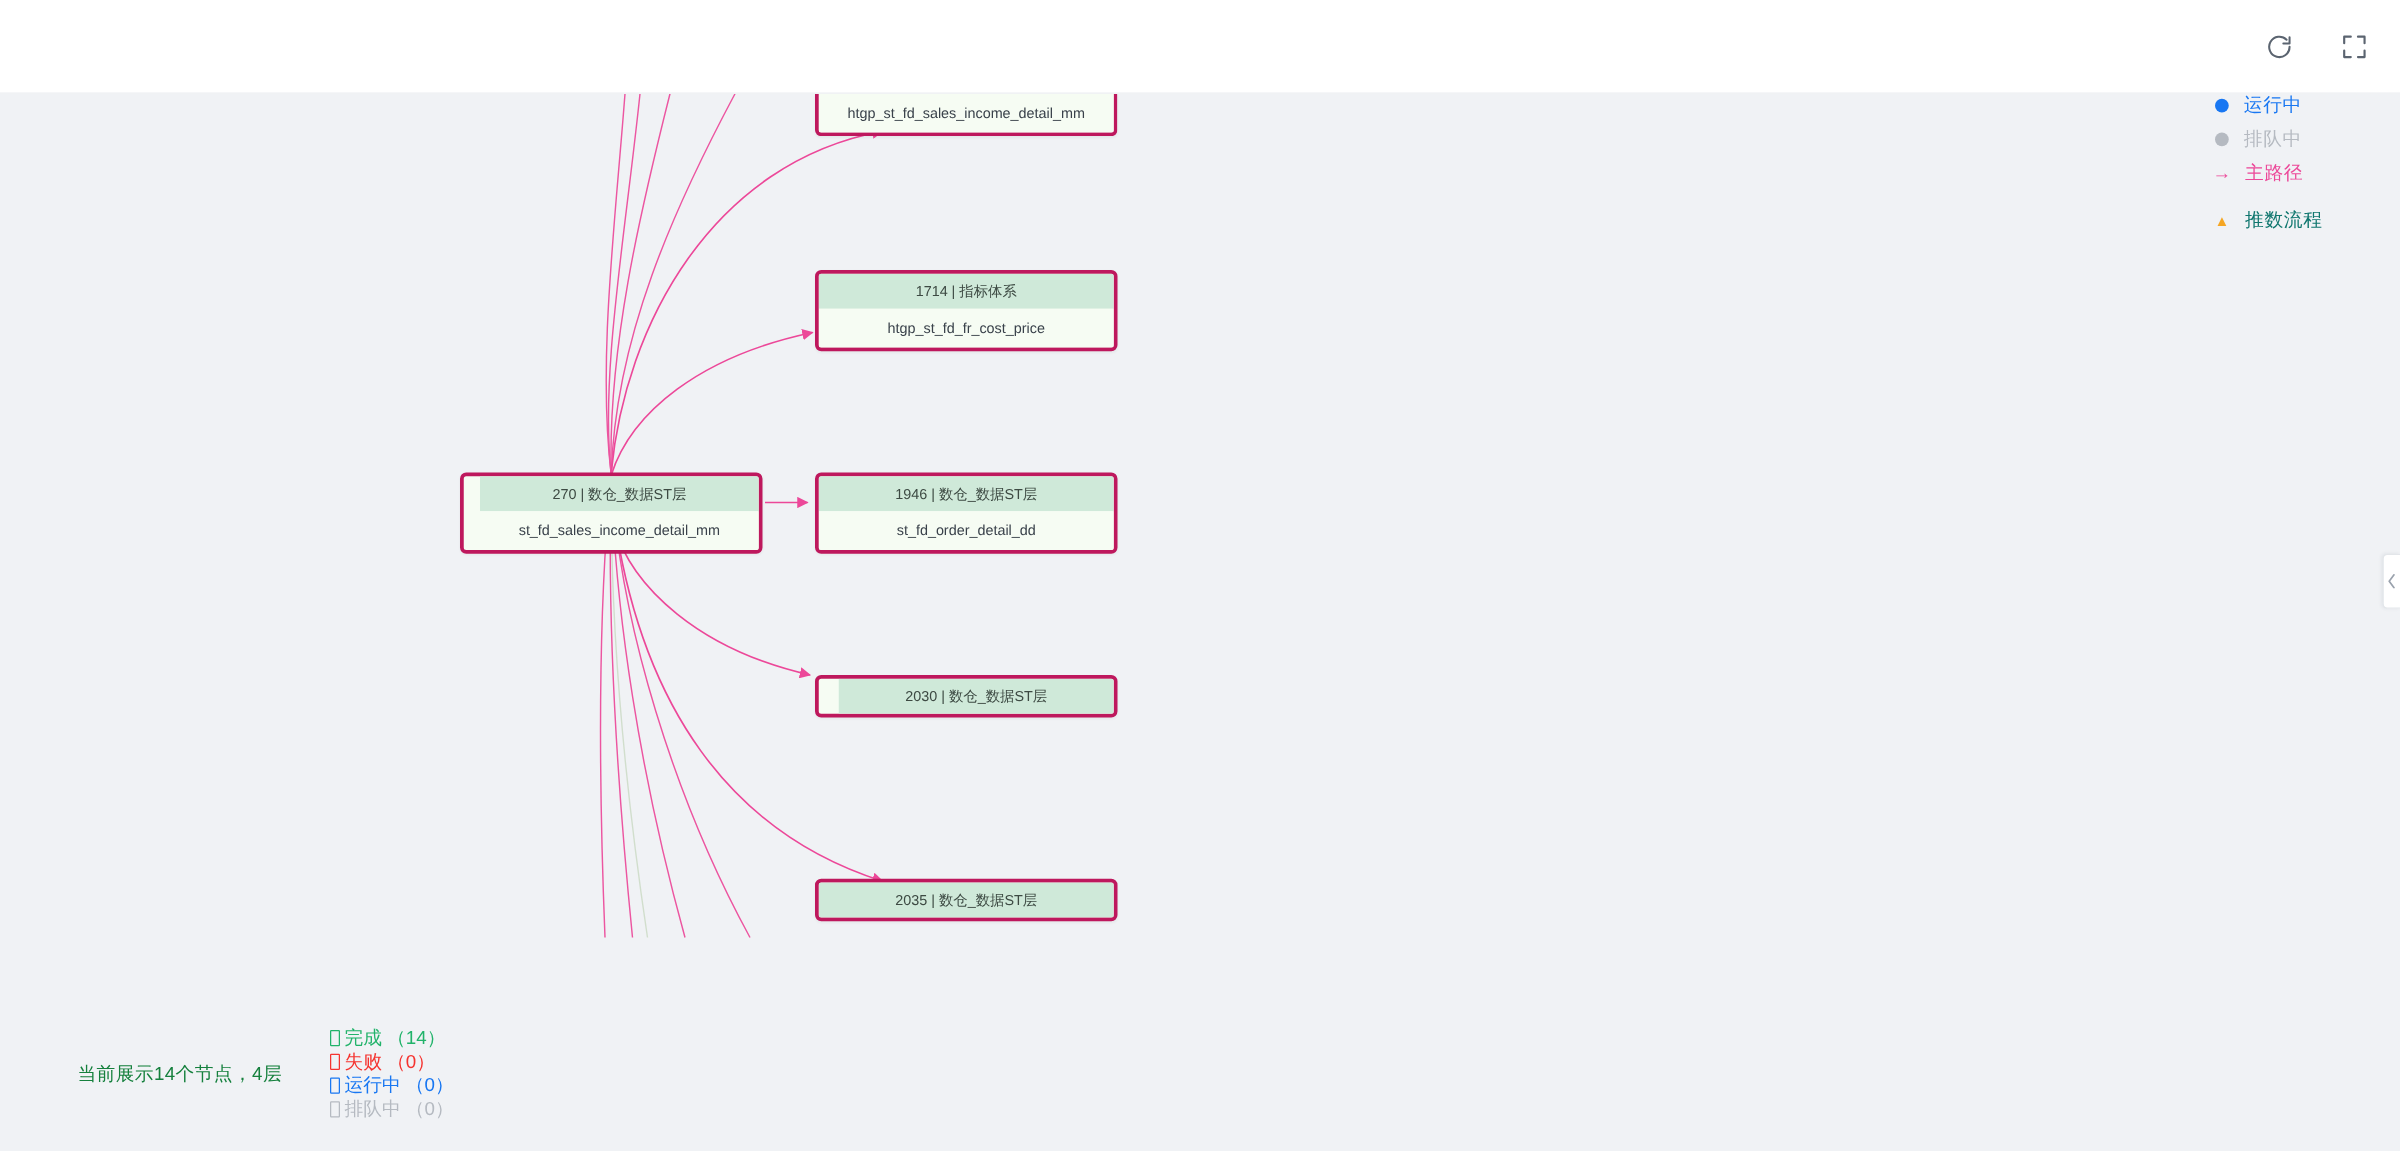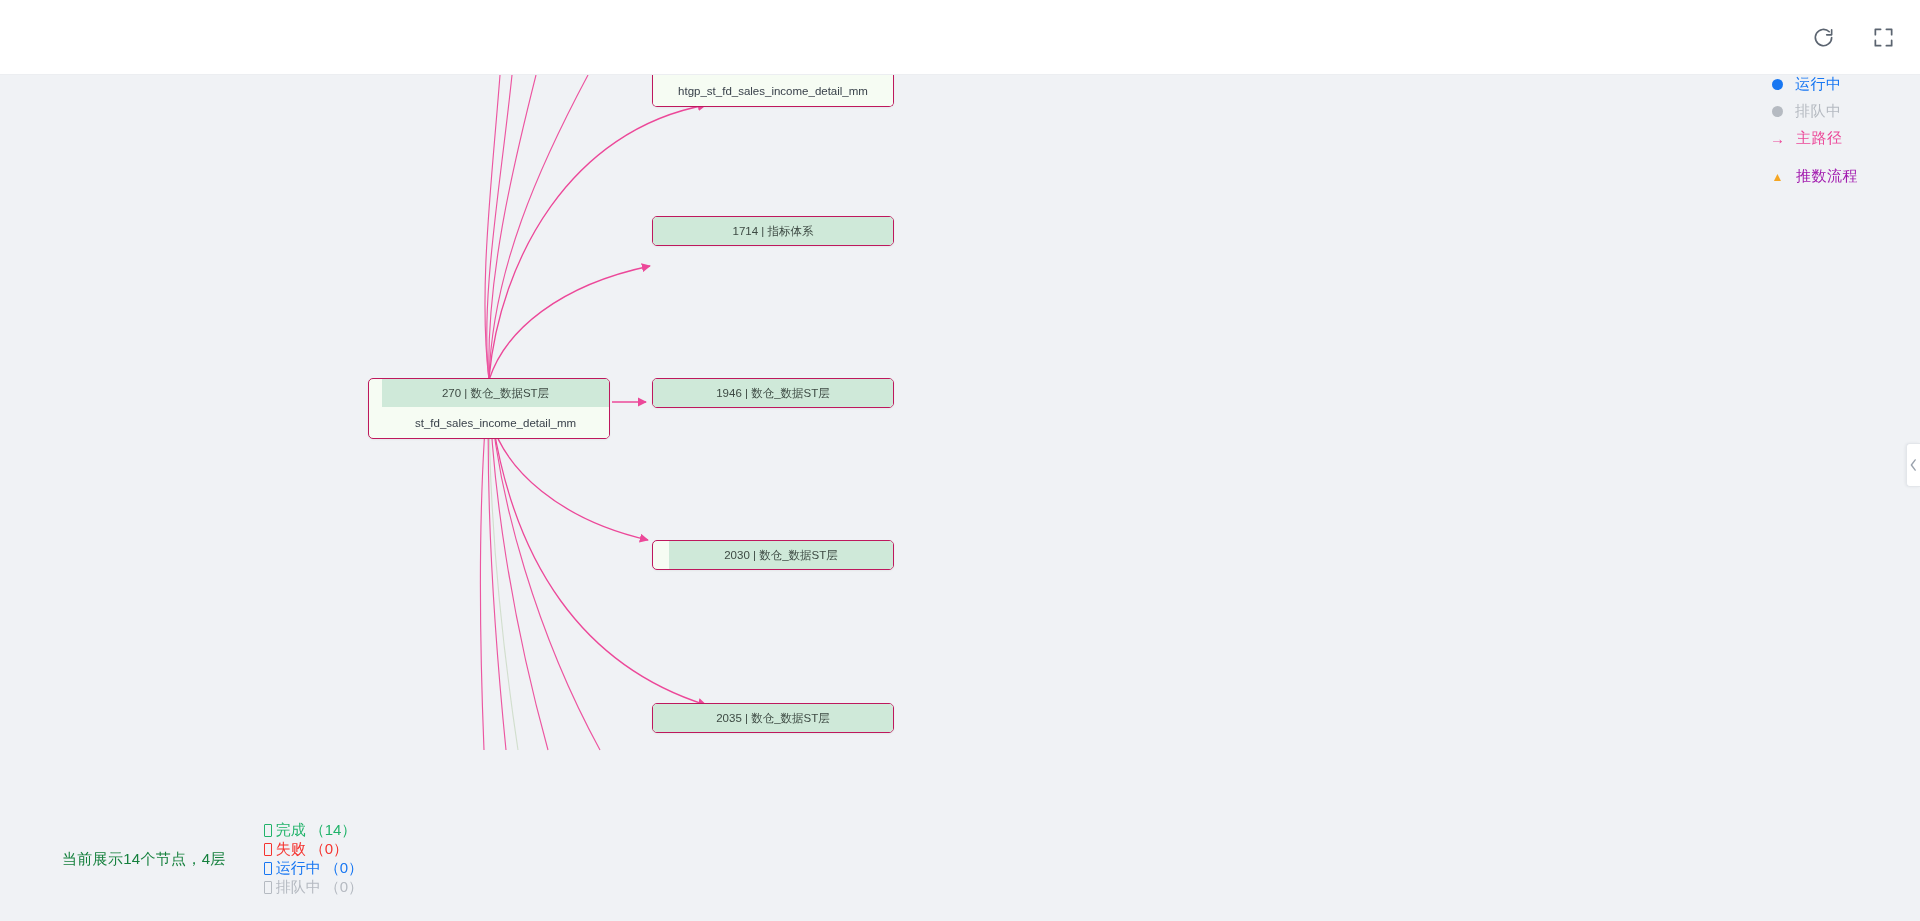--- a/index.html
+++ b/index.html
@@ -126,21 +126,21 @@
     display: flex; align-items: center; justify-content: center;
     font-size: 15px; line-height: 1;
   }
   .legend-label { font-size: 15px; letter-spacing: .5px; white-space: nowrap; }
   .legend-row.spaced { margin-top: 11px; }
 
   
   .node {
     position: absolute;
     width: 242px;
-    border: 1px solid #be185d;
+    border: 3px solid #be185d;
     border-radius: 5px;
     background: #f6fcf3;
     overflow: hidden;
     box-shadow: 0 1px 2px rgba(30,60,40,.05);
     z-index: 20;
     cursor: pointer;
   }
   .node-head {
     height: 28px;
     background: #cfe9d9;
@@ -243,27 +243,29 @@
       <path d="M 489,382 C 488,500 500,630 518,750"></path>
     </g>
   </svg>
 
   <div id="node-layer">
       <div class="node clipped-top" style="left: 652px; top: 0px;">
         <div class="node-body">htgp_st_fd_sales_income_detail_mm</div>
       </div>
       <div class="node" style="left: 652px; top: 141px;">
         <div class="node-head">1714 | 指标体系</div>
+        <div class="node-body">htgp_st_fd_fr_cost_price</div>
       </div>
       <div class="node" style="left: 368px; top: 303px; padding-left: 13px;">
         <div class="node-head">270 | 数仓_数据ST层</div>
         <div class="node-body">st_fd_sales_income_detail_mm</div>
       </div>
       <div class="node" style="left: 652px; top: 303px;">
         <div class="node-head">1946 | 数仓_数据ST层</div>
+        <div class="node-body">st_fd_order_detail_dd</div>
       </div>
       <div class="node" style="left: 652px; top: 465px; padding-left: 16px;">
         <div class="node-head">2030 | 数仓_数据ST层</div>
       </div>
       <div class="node" style="left: 652px; top: 628px; text-align: center;">
         <div class="node-head">2035 | 数仓_数据ST层</div>
       </div>
     </div>
 </div>
 
@@ -310,21 +312,21 @@
     <div class="legend-row">
       <span class="legend-dot" style="background: rgb(181, 186, 193);"></span>
       <span class="legend-label" style="color: rgb(181, 186, 193);">排队中</span>
     </div>
     <div class="legend-row">
       <span class="legend-glyph" style="color: rgb(236, 72, 153);">→</span>
       <span class="legend-label" style="color: rgb(236, 72, 153);">主路径</span>
     </div>
     <div class="legend-row spaced">
       <span class="legend-glyph" style="color: rgb(245, 166, 35); font-size: 12px;">▲</span>
-      <span class="legend-label" style="color: #a21caf;">推数流程</span>
+      <span class="legend-label" style="color: #0f766e;">推数流程</span>
     </div>
   </div>
 
 <div id="statusbar">
   <span id="status-summary">当前展示14个节点，4层</span>
   <span id="status-stats">
       <span class="status-stat" style="color: rgb(33, 179, 106);">
         <span class="status-box"></span>
         <span>完成</span>
         <span>（14）</span>

